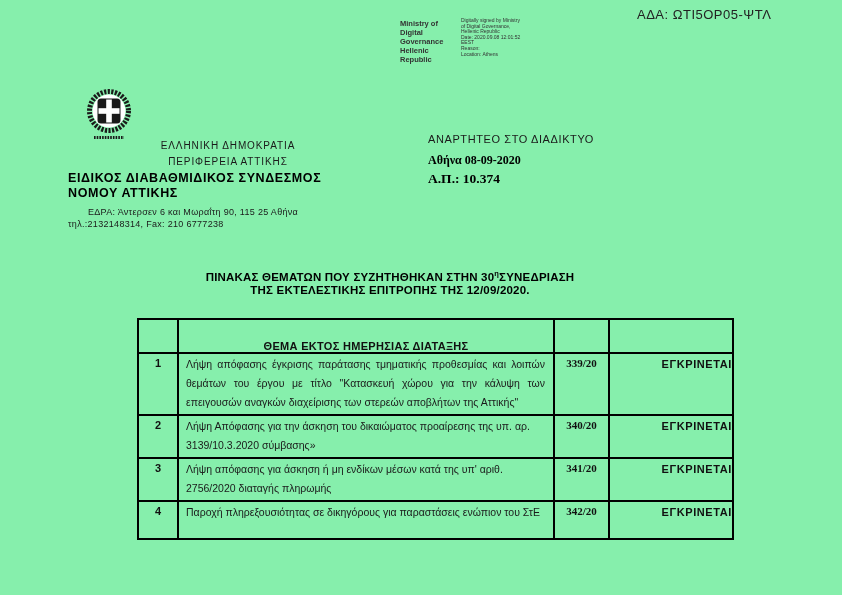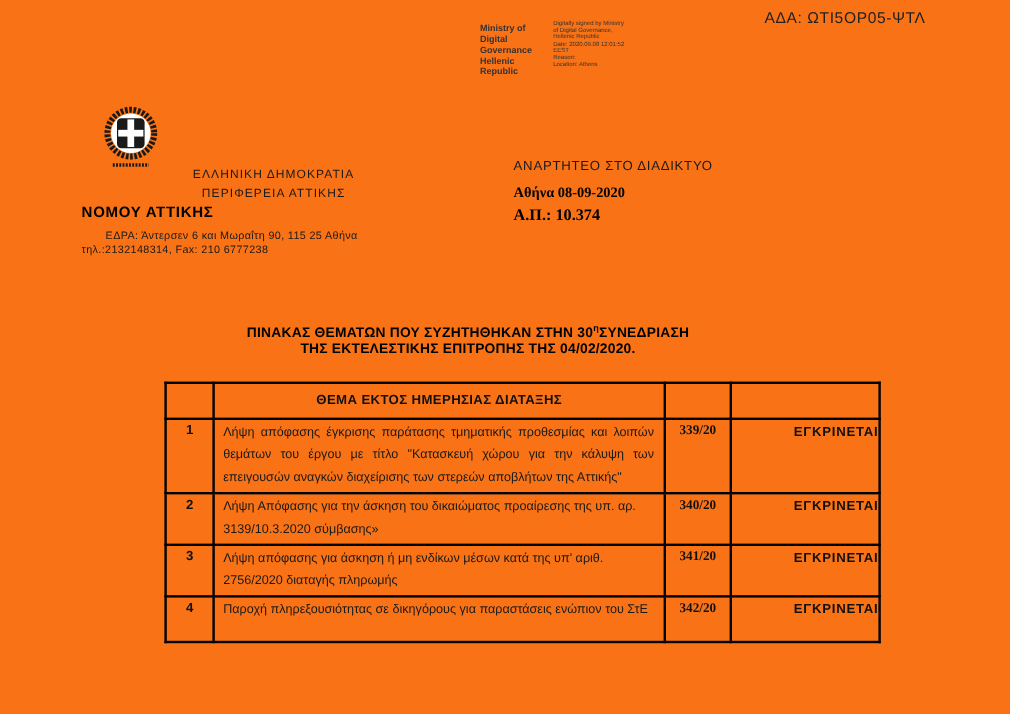--- a/index.html
+++ b/index.html
@@ -2,21 +2,21 @@
 <html><head>
 <meta charset="utf-8">
 <style>
   * { margin: 0; padding: 0; box-sizing: border-box; }
   html, body { background: #e8e8e8; }
   body { font-family: "Liberation Sans", sans-serif; }
   .page {
     position: relative;
     width: 842px;
     height: 595px;
-    background: #f97316;
+    background: #86efac;
     color: #111;
     overflow: hidden;
     margin: 0 auto;
   }
 
   
   .ada {
     position: absolute;
     top: 7px;
     left: 637px;
@@ -156,21 +156,21 @@
     font-weight: bold;
     font-size: 11px;
     letter-spacing: 0.6px;
     padding-top: 4px;
   }
   .cell-header {
     text-align: center;
     font-weight: bold;
     font-size: 11px;
     letter-spacing: 0.3px;
-    padding-top: 8px;
+    padding-top: 20px;
     height: 30px;
   }
   .row-1 td { height: 56px; }
   .row-2 td { height: 40px; }
   .row-3 td { height: 39px; }
   .row-4 td { height: 38px; }
 </style>
 </head>
 <body>
 
@@ -198,32 +198,33 @@
     <circle cx="24" cy="23" r="16.5" fill="#ffffff"></circle>
     <rect x="12.5" y="10.5" width="23" height="25" rx="3.5" fill="#1a1a1a"></rect>
     <rect x="21.2" y="11.5" width="5.6" height="23" fill="#ffffff"></rect>
     <rect x="13.5" y="20.2" width="21" height="5.6" fill="#ffffff"></rect>
     <line x1="9" y1="49.5" x2="39" y2="49.5" stroke="#1a1a1a" stroke-width="3" stroke-dasharray="1.6 1.1"></line>
   </svg>
 
   <div class="org-block">
     <div class="org-l12">ΕΛΛΗΝΙΚΗ ΔΗΜΟΚΡΑΤΙΑ</div>
     <div class="org-l12">ΠΕΡΙΦΕΡΕΙΑ ΑΤΤΙΚΗΣ</div>
+    <div class="org-l34 org-l3">ΕΙΔΙΚΟΣ ΔΙΑΒΑΘΜΙΔΙΚΟΣ ΣΥΝΔΕΣΜΟΣ</div>
     <div class="org-l34">ΝΟΜΟΥ ΑΤΤΙΚΗΣ</div>
     <div class="org-l5">ΕΔΡΑ: Άντερσεν 6 και Μωραΐτη 90, 115 25 Αθήνα</div>
     <div class="org-l6">τηλ.:2132148314, Fax: 210 6777238</div>
   </div>
 
   <div class="anartiteo">ΑΝΑΡΤΗΤΕΟ ΣΤΟ ΔΙΑΔΙΚΤΥΟ</div>
   <div class="date-line">Αθήνα 08-09-2020</div>
   <div class="protocol-line">Α.Π.: 10.374</div>
 
   <div class="doc-title">
     <div><span>ΠΙΝΑΚΑΣ ΘΕΜΑΤΩΝ ΠΟΥ ΣΥΖΗΤΗΘΗΚΑΝ ΣΤΗΝ 30</span><sup>η</sup><span>ΣΥΝΕΔΡΙΑΣΗ</span></div>
-    <div>ΤΗΣ ΕΚΤΕΛΕΣΤΙΚΗΣ ΕΠΙΤΡΟΠΗΣ ΤΗΣ 04/02/2020.</div>
+    <div>ΤΗΣ ΕΚΤΕΛΕΣΤΙΚΗΣ ΕΠΙΤΡΟΠΗΣ ΤΗΣ 12/09/2020.</div>
   </div>
 
   <table class="topics-table">
     <colgroup>
       <col class="col-num">
         <col class="col-top">
         <col class="col-dec">
         <col class="col-stat">
     </colgroup>
     <tbody>

